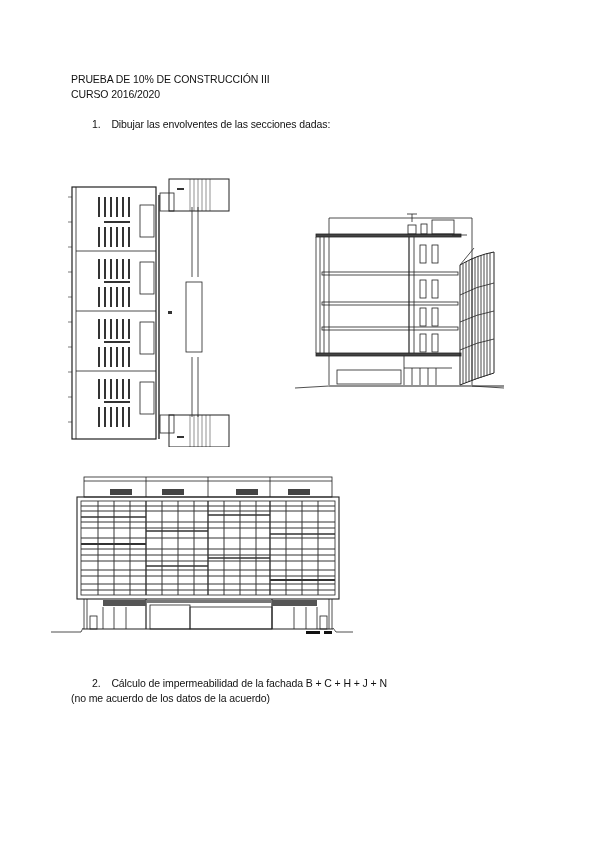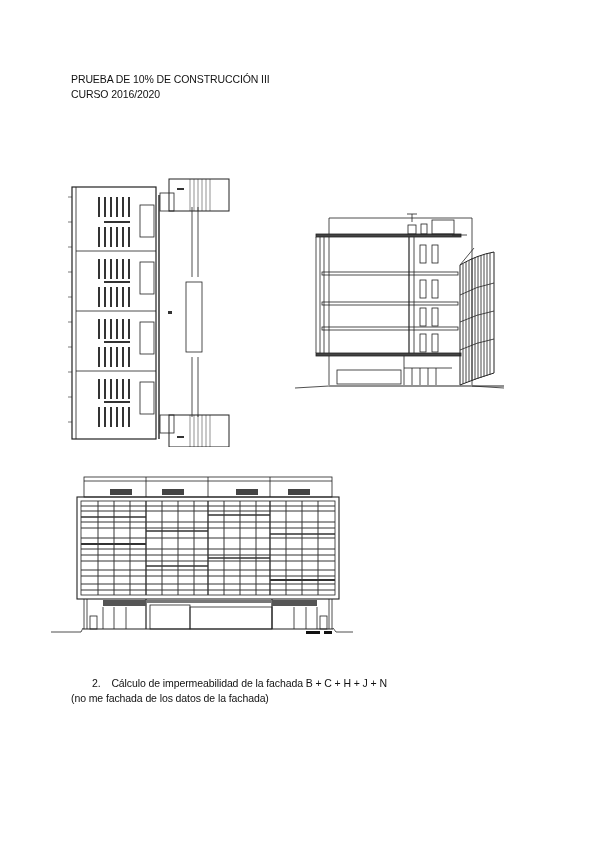--- a/index.html
+++ b/index.html
@@ -11,20 +11,24 @@
   svg { display: block; }
 </style>
 </head>
 <body>
 
 <div class="page">
 
   <div class="txt" style="left:71px; top:72px;">PRUEBA DE 10% DE CONSTRUCCIÓN III</div>
   <div class="txt" style="left:71px; top:87px;">CURSO 2016/2020</div>
 
+  <div class="txt" style="left:92px; top:117px;">
+    <span>1.</span>
+    <span style="margin-left:8px;">Dibujar las envolventes de las secciones dadas:</span>
+  </div>
 
   <div class="drawing" style="left:68px; top:177px;">
     <svg width="175" height="270" viewBox="0 0 175 270">
       <g stroke="#222" fill="none" stroke-width="0.8">
 
         <rect x="4" y="10" width="84" height="252" stroke-width="1.2"></rect>
         <line x1="8" y1="10" x2="8" y2="262"></line>
 
         <g stroke-width="0.6">
           <line x1="0" y1="20" x2="4" y2="20"></line>
@@ -302,15 +306,15 @@
         <rect x="258" y="157" width="14" height="3"></rect>
           <rect x="276" y="157" width="8" height="3"></rect>
       </g>
     </svg>
   </div>
 
   <div class="txt" style="left:92px; top:676px;">
     <span>2.</span>
     <span style="margin-left:8px;">Cálculo de impermeabilidad de la fachada B + C + H + J + N</span>
   </div>
-  <div class="txt" style="left:71px; top:691px;">(no me fachada de los datos de la fachada)</div>
+  <div class="txt" style="left:71px; top:691px;">(no me acuerdo de los datos de la acuerdo)</div>
 
 </div>
 
 </body></html>

